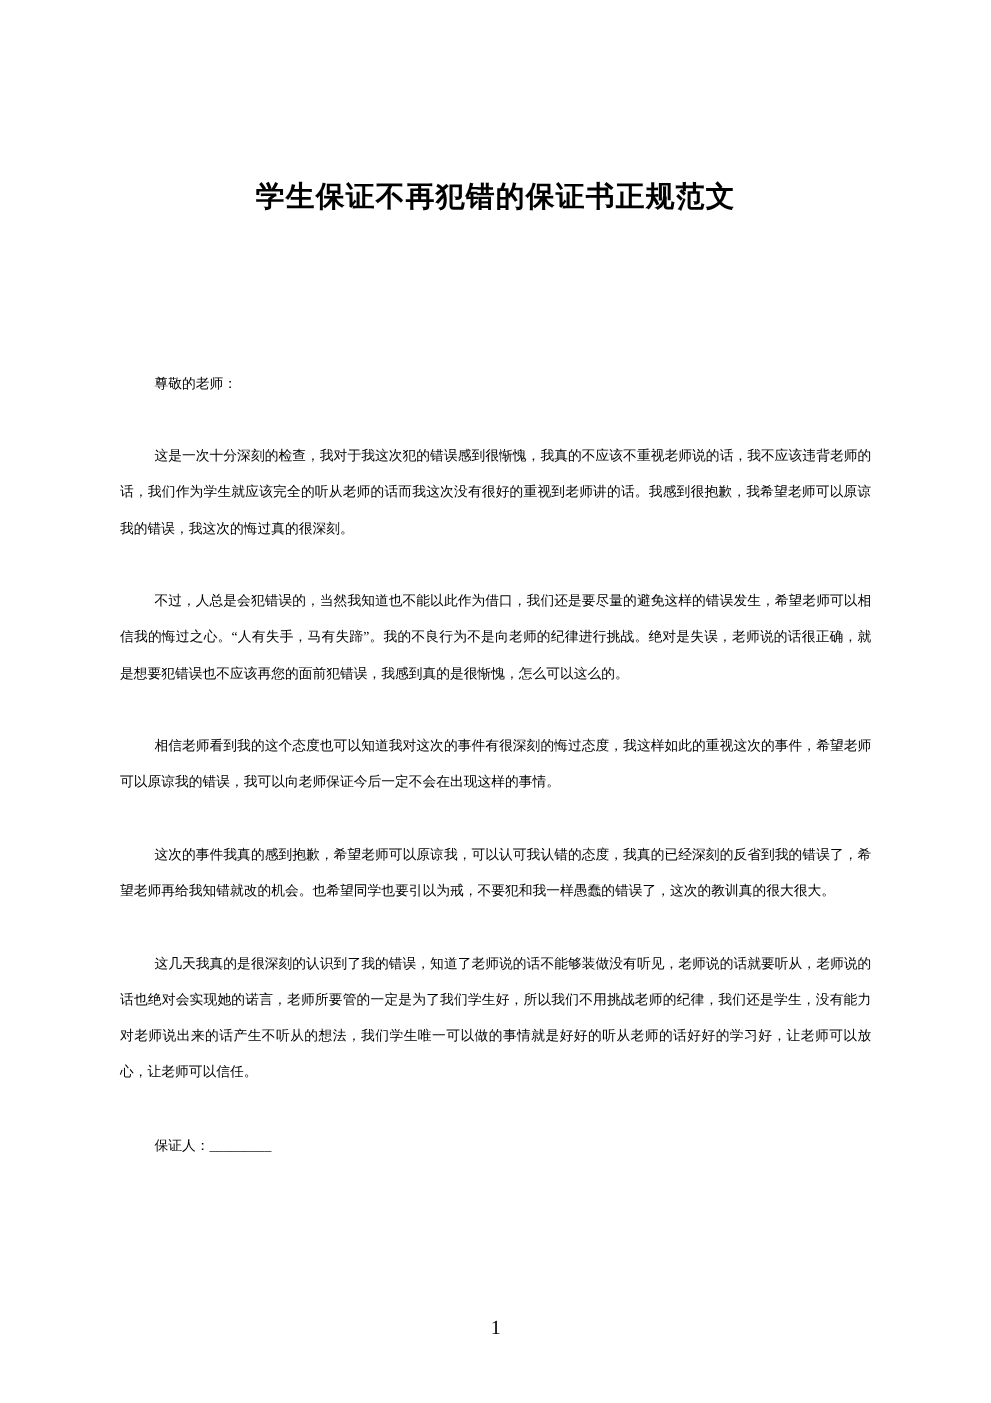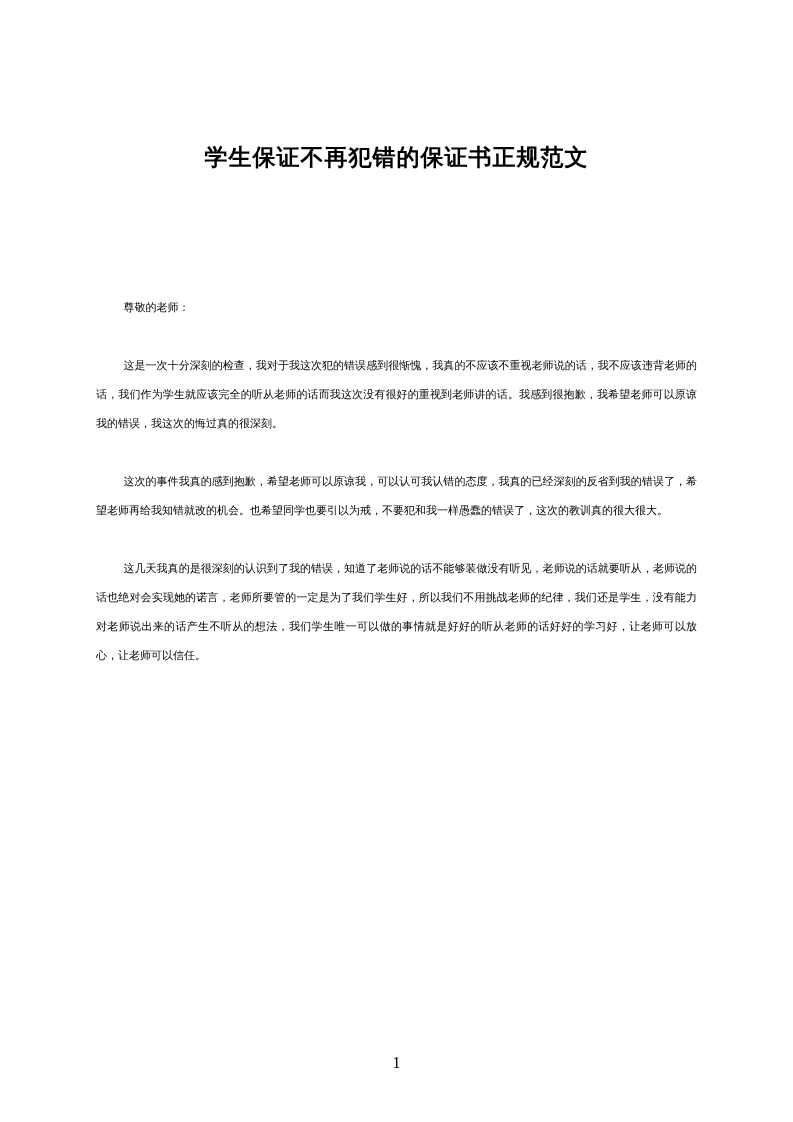--- a/index.html
+++ b/index.html
@@ -59,24 +59,27 @@
 <div class="page">
 
   <h1 class="title">学生保证不再犯错的保证书正规范文</h1>
 
   <div class="content">
 
     <p class="salutation">尊敬的老师：</p>
 
     <p class="para">这是一次十分深刻的检查，我对于我这次犯的错误感到很惭愧，我真的不应该不重视老师说的话，我不应该违背老师的话，我们作为学生就应该完全的听从老师的话而我这次没有很好的重视到老师讲的话。我感到很抱歉，我希望老师可以原谅我的错误，我这次的悔过真的很深刻。</p>
 
+    <p class="para">不过，人总是会犯错误的，当然我知道也不能以此作为借口，我们还是要尽量的避免这样的错误发生，希望老师可以相信我的悔过之心。“人有失手，马有失蹄”。我的不良行为不是向老师的纪律进行挑战。绝对是失误，老师说的话很正确，就是想要犯错误也不应该再您的面前犯错误，我感到真的是很惭愧，怎么可以这么的。</p>
 
+    <p class="para">相信老师看到我的这个态度也可以知道我对这次的事件有很深刻的悔过态度，我这样如此的重视这次的事件，希望老师可以原谅我的错误，我可以向老师保证今后一定不会在出现这样的事情。</p>
 
     <p class="para">这次的事件我真的感到抱歉，希望老师可以原谅我，可以认可我认错的态度，我真的已经深刻的反省到我的错误了，希望老师再给我知错就改的机会。也希望同学也要引以为戒，不要犯和我一样愚蠢的错误了，这次的教训真的很大很大。</p>
 
     <p class="para">这几天我真的是很深刻的认识到了我的错误，知道了老师说的话不能够装做没有听见，老师说的话就要听从，老师说的话也绝对会实现她的诺言，老师所要管的一定是为了我们学生好，所以我们不用挑战老师的纪律，我们还是学生，没有能力对老师说出来的话产生不听从的想法，我们学生唯一可以做的事情就是好好的听从老师的话好好的学习好，让老师可以放心，让老师可以信任。</p>
 
+    <p class="signature">保证人：_________</p>
 
   </div>
 
   <div class="page-number">1</div>
 
 </div>
 
 </body></html>

